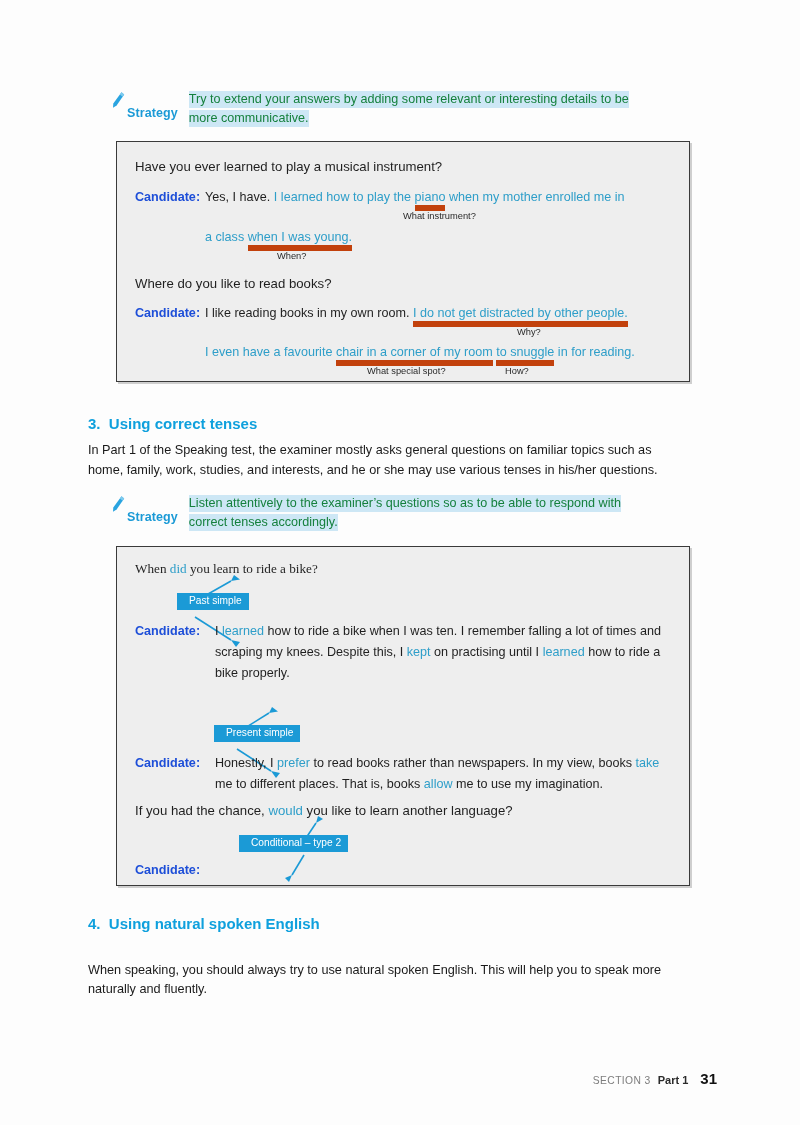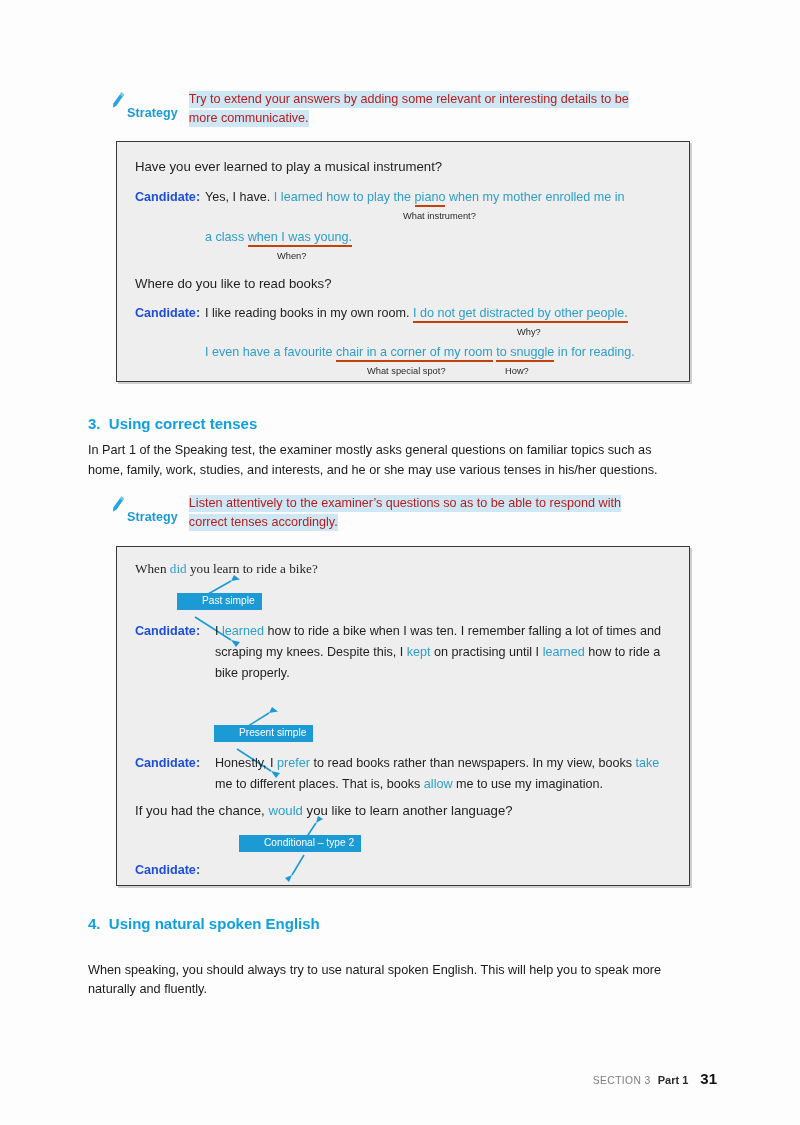--- a/index.html
+++ b/index.html
@@ -41,21 +41,21 @@
     font-weight: bold;
     letter-spacing: 0.1px;
     margin-left: 1px;
     margin-top: 16px;
     white-space: nowrap;
   }
   .strategy-text {
     margin-left: 11px;
     font-size: 12.6px;
     line-height: 19px;
-    color: #b91c1c;
+    color: #15803d;
     max-width: 513px;
   }
   .strategy-text span.hl {
     background: #cde7f5;
     padding: 1px 0 2px 0;
     box-decoration-break: clone;
     -webkit-box-decoration-break: clone;
   }
 
   
@@ -83,37 +83,37 @@
   }
   .ans-line {
     position: absolute;
     font-size: 12.6px;
     color: #1f1f1f;
     white-space: nowrap;
   }
   .blue { color: #2e9ec9; }
   .blue-u {
     color: #2e9ec9;
-    border-bottom: 2px solid #c2410c;
+    border-bottom: 6px solid #c2410c;
     padding-bottom: 1px;
   }
   .annot {
     position: absolute;
     font-size: 9.3px;
     color: #2a2a2a;
     white-space: nowrap;
   }
 
   
   .tense-badge {
     position: absolute;
     background: #1b9ad6;
     color: #ffffff;
     font-size: 10.2px;
-    padding: 2px 7px 3px 25px;
+    padding: 2px 7px 3px 12px;
     white-space: nowrap;
     line-height: 12px;
   }
   .arrow-svg { position: absolute; overflow: visible; }
 
   
   .sec-head {
     position: absolute;
     color: #0fa0dd;
     font-size: 15px;

